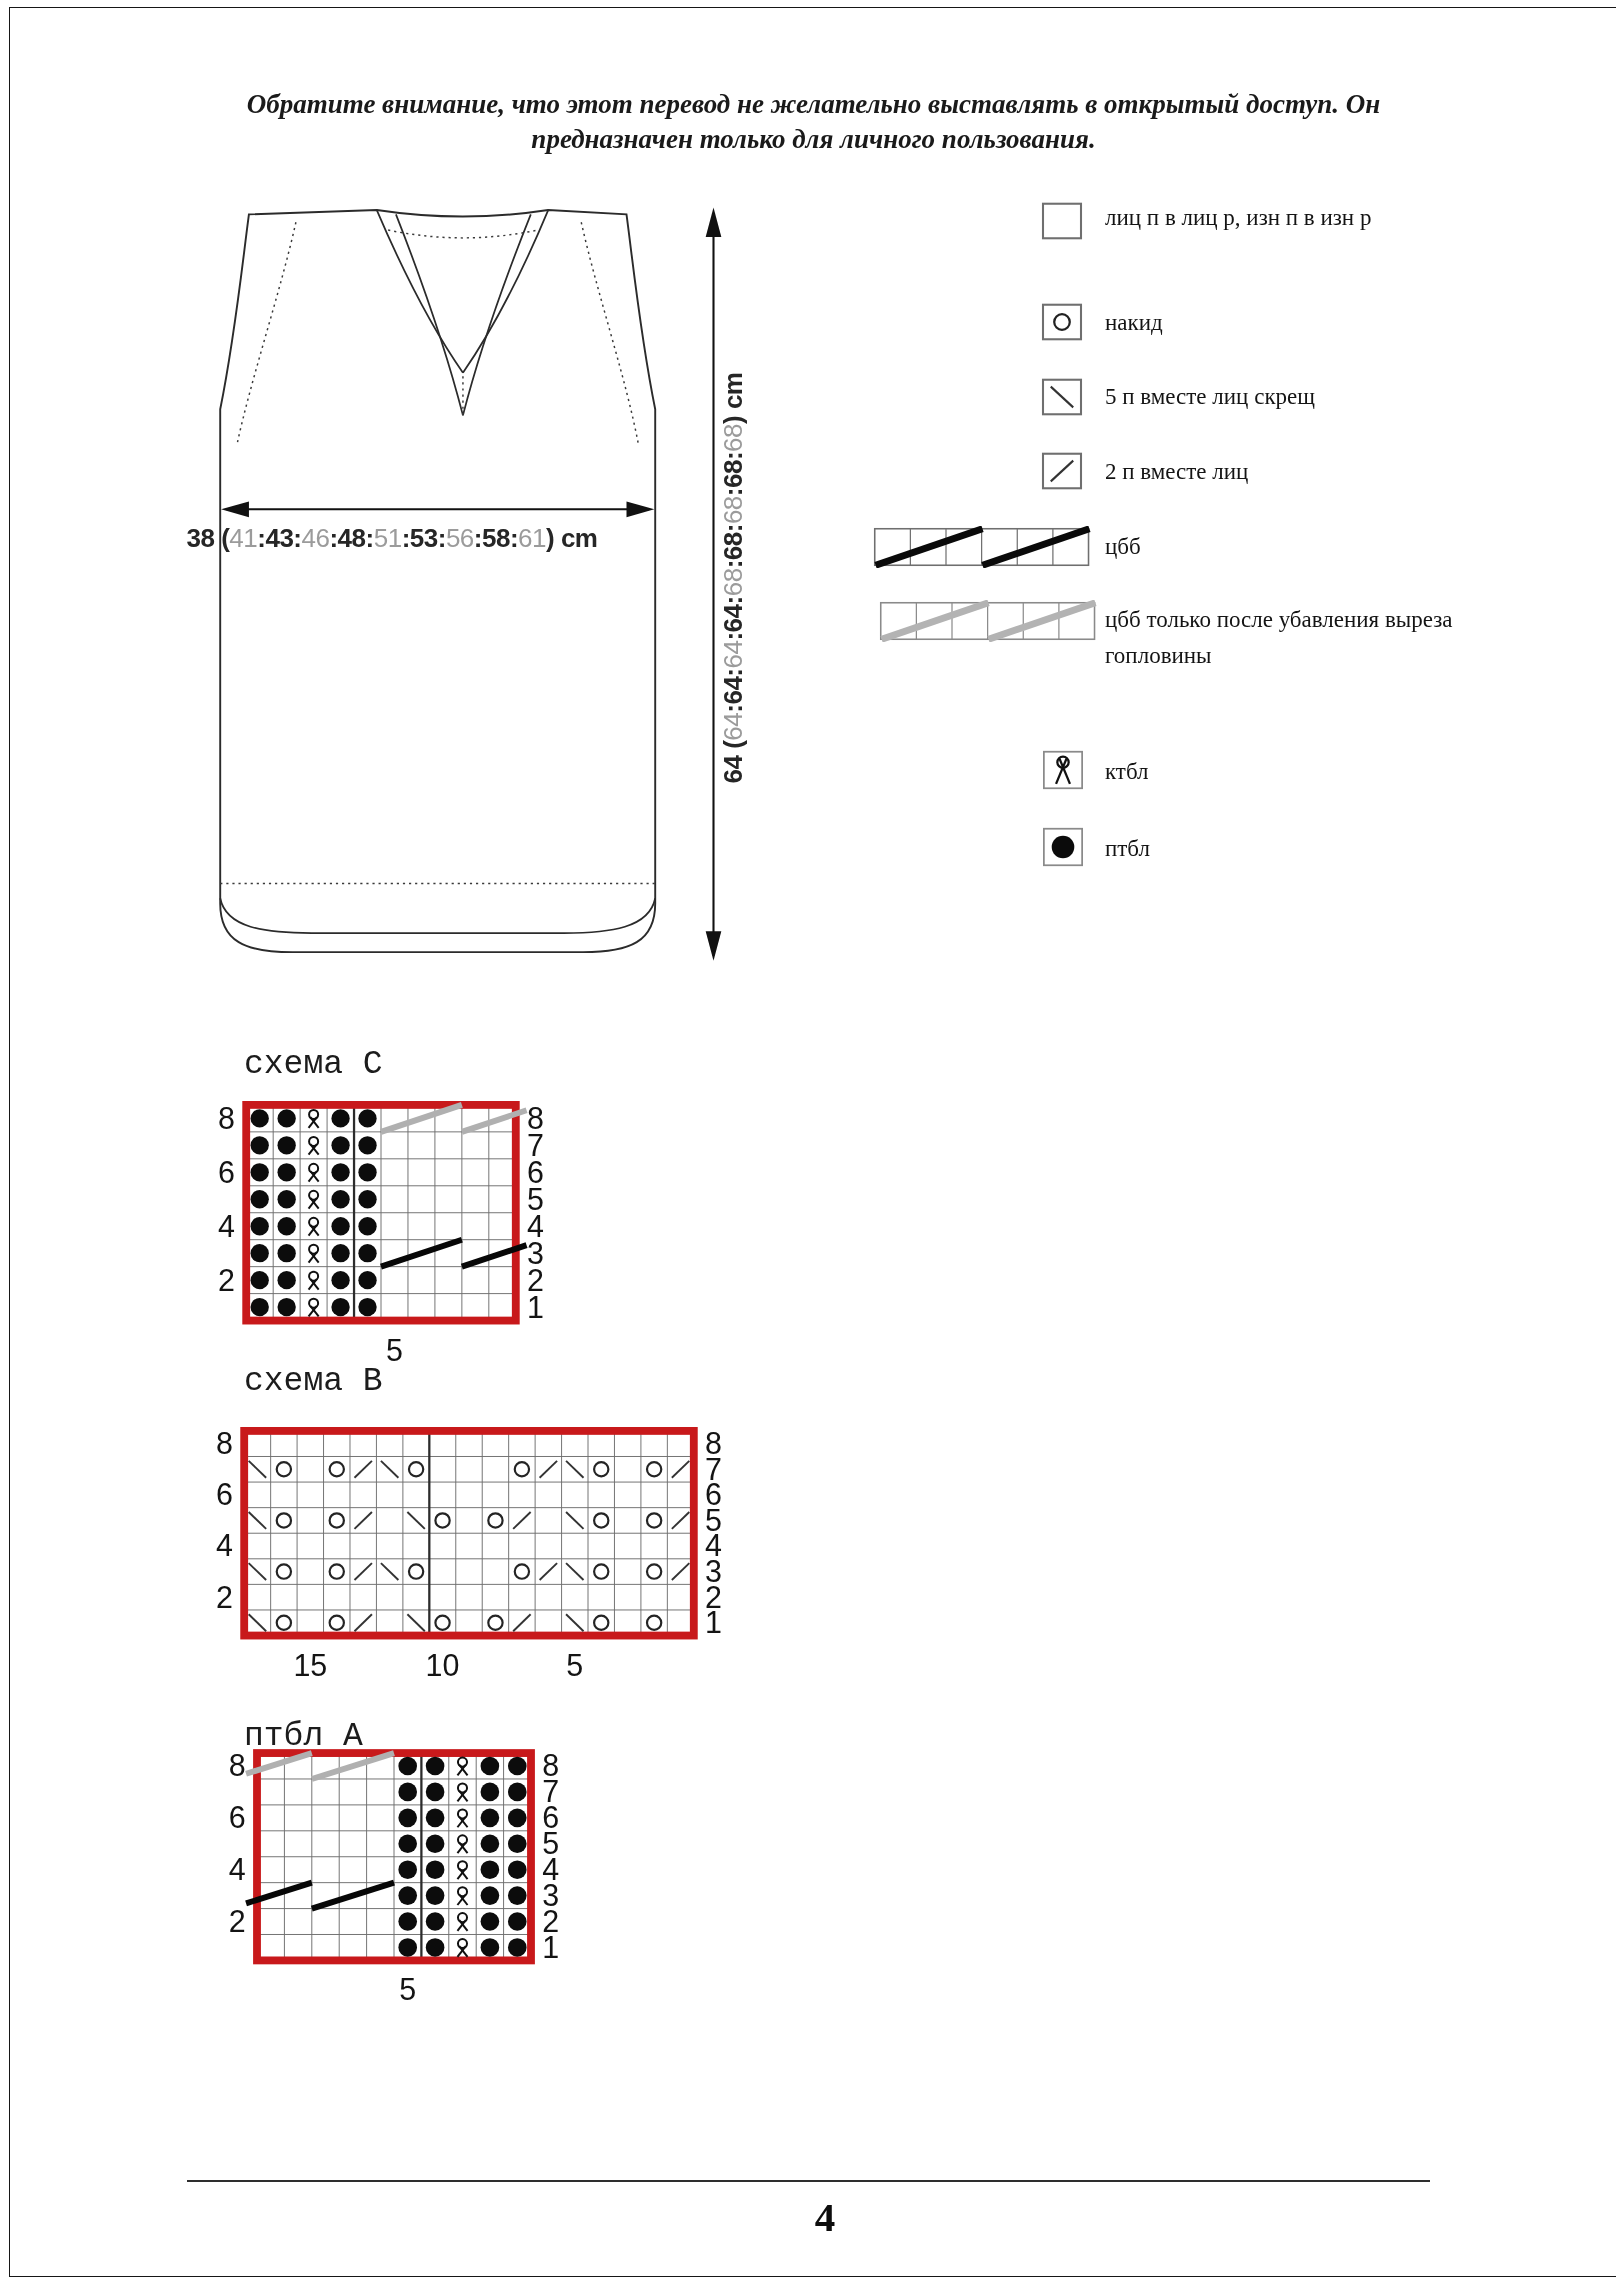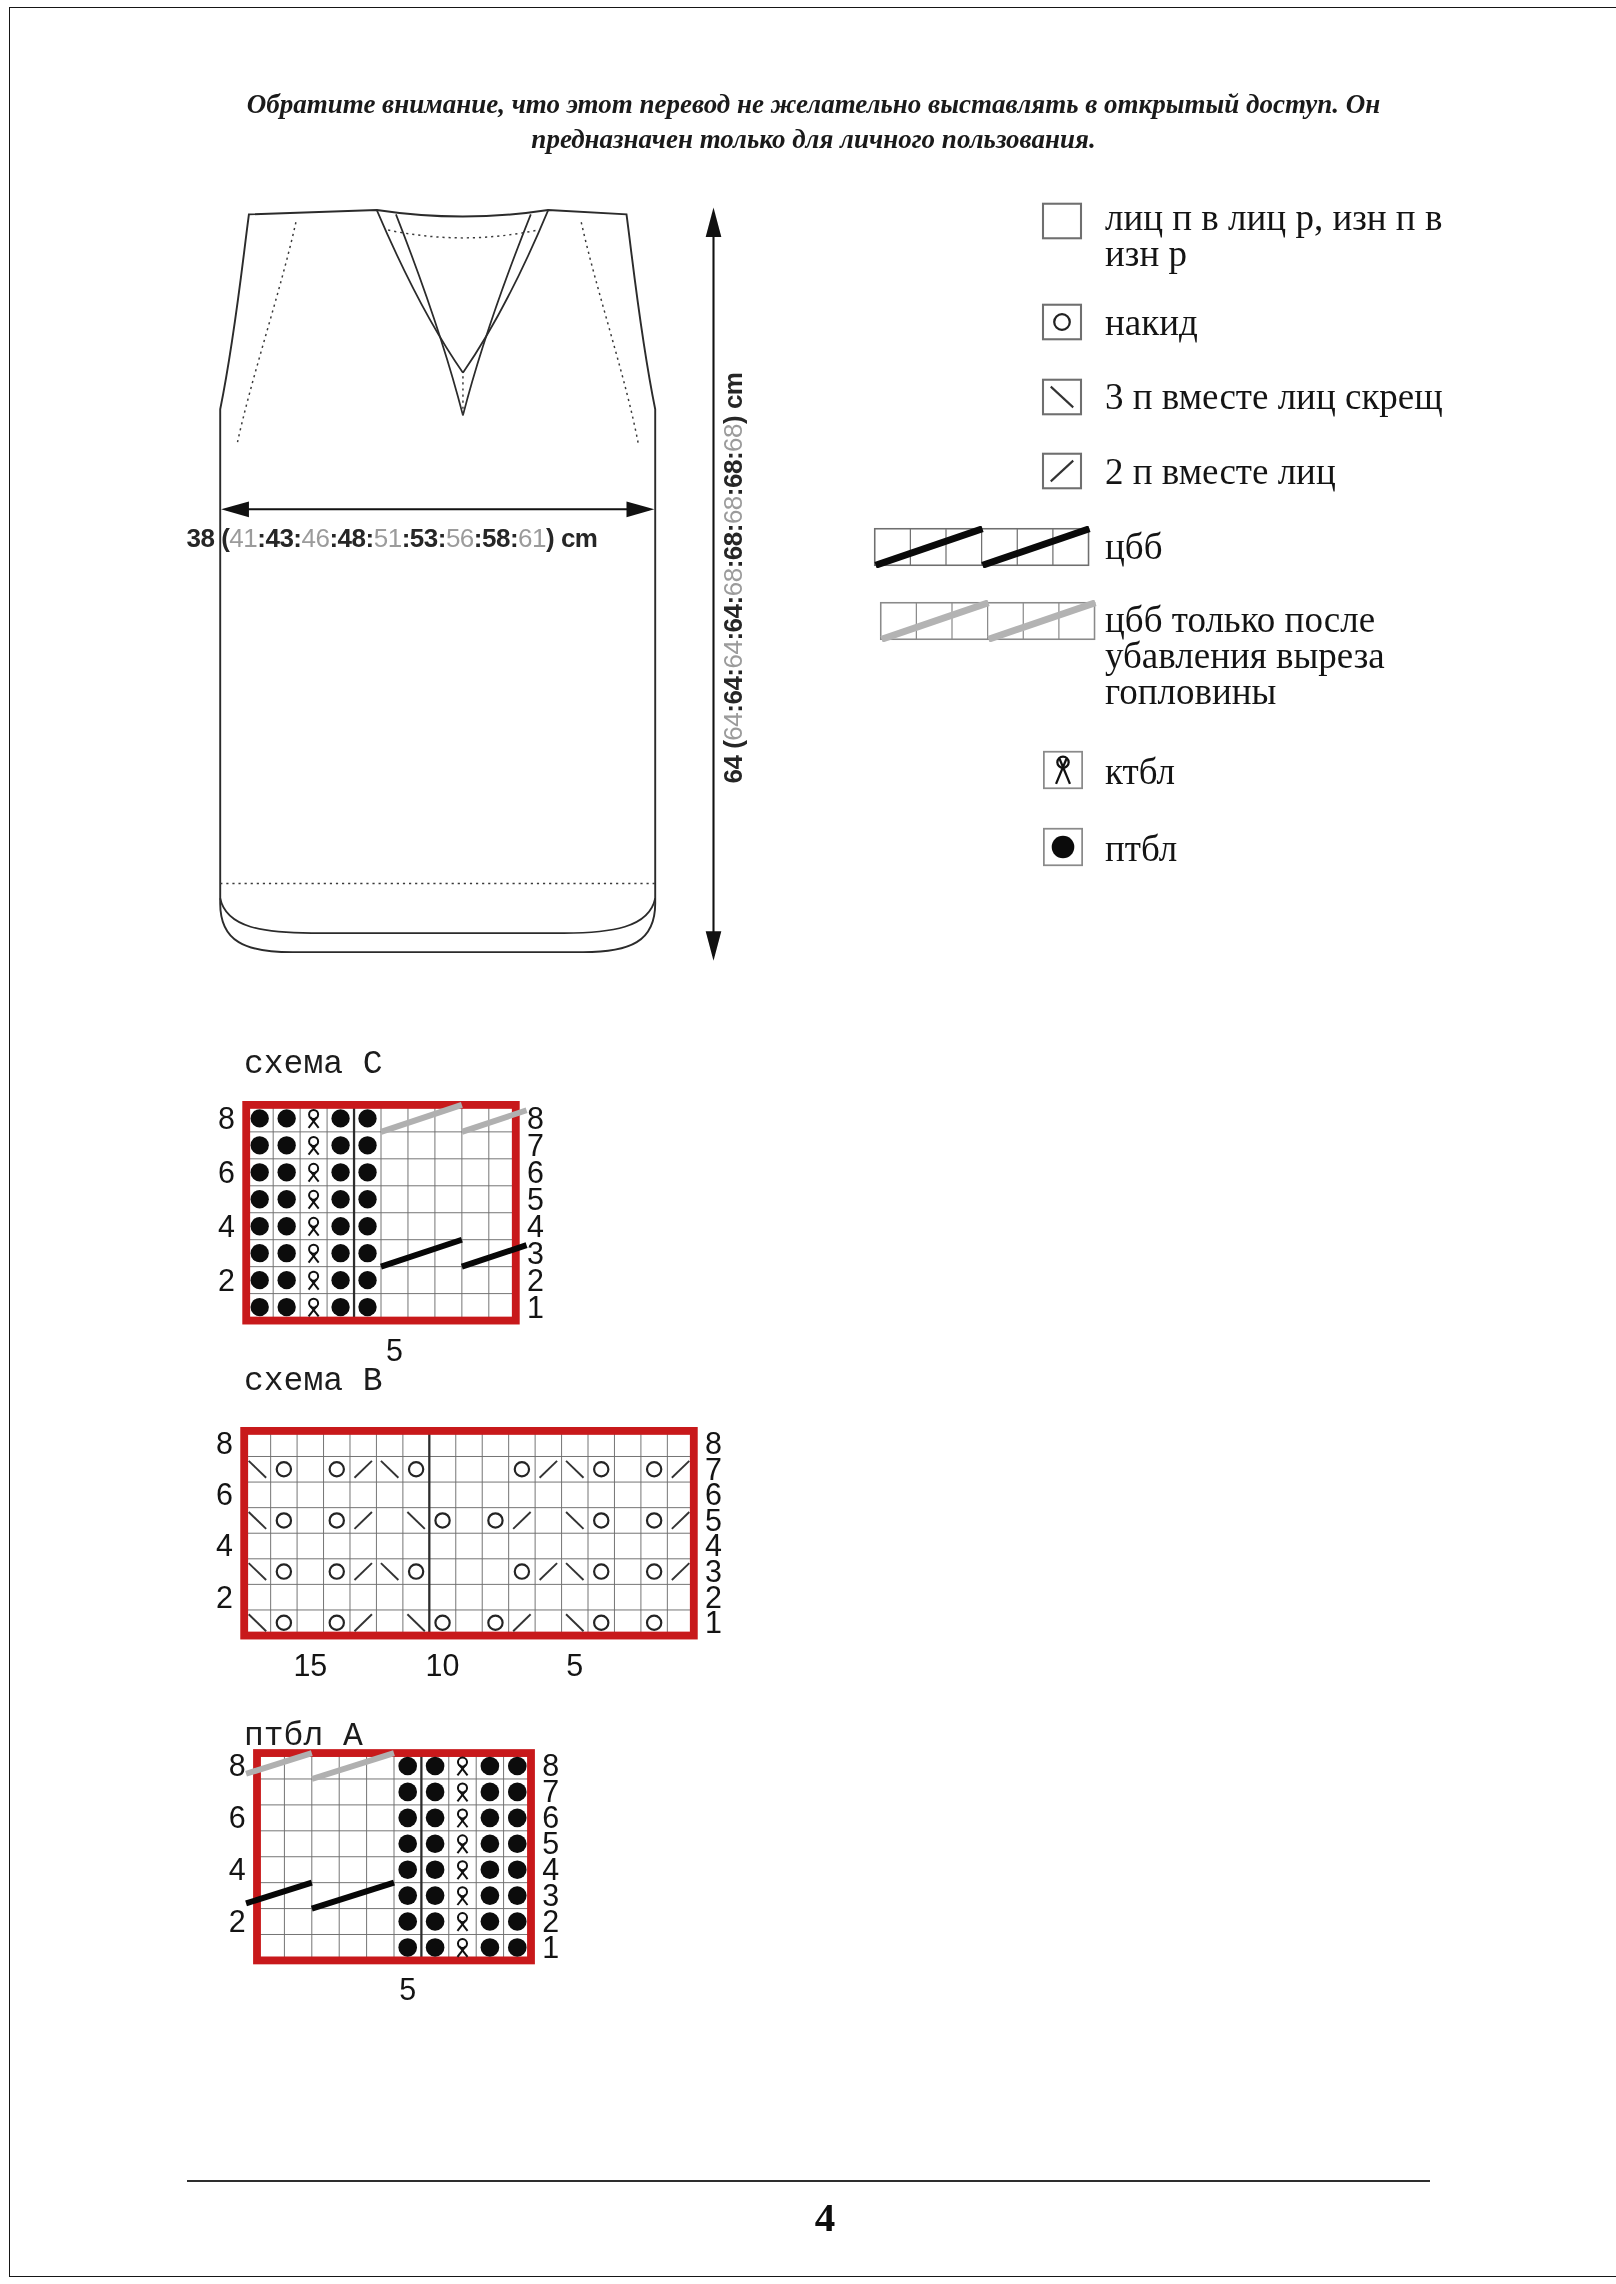--- a/index.html
+++ b/index.html
@@ -8,21 +8,21 @@
   .page-frame{position:absolute;left:8.7px;top:7px;right:8.7px;bottom:7px;border:1.7px solid #161616;pointer-events:none;}
   .header-note{position:absolute;top:87px;left:0;right:0;text-align:center;}
   .header-note div{max-width:1157px;margin:0 auto;font-style:italic;font-weight:700;font-size:27px;line-height:35px;}
   svg{position:absolute;display:block;}
   .meas{position:absolute;font-family:"Liberation Sans",sans-serif;font-size:26px;letter-spacing:-0.5px;white-space:nowrap;}
   .meas .tok-dark{font-weight:700;color:#262626;}
   .meas .tok-gray{font-weight:400;color:#9b9b9b;}
   .h-meas{left:392px;top:538px;transform:translate(-50%,-50%);}
   .v-meas{left:733px;top:578px;transform:translate(-50%,-50%) rotate(-90deg);}
   .legend-item{position:absolute;}
-  .legend-label{position:absolute;left:1105px;width:365px;font-size:37px;line-height:36px;color:#141414;}
+  .legend-label{position:absolute;left:1105px;width:365px;font-size:23px;line-height:36px;color:#141414;}
   .chart-title{position:absolute;left:244px;font-family:Liberation Mono, monospace;font-size:33px;color:#1c1c1c;}
   .chart-host{position:absolute;}
   .footer-rule{position:absolute;left:187px;top:2180px;width:1243px;height:1.7px;background:#2e2e2e;}
   .page-number{position:absolute;left:825px;top:2193px;transform:translateX(-50%);
                font-weight:700;font-size:41px;color:#0d0d0d;}
 </style>
 </head>
 <body>
 
 <div class="page">
@@ -81,21 +81,21 @@
         </svg>
     </div>
     <div class="legend-label" style="top:305px">накид</div>
 
     <div class="legend-item" style="left:1041px;top:378px">
       <svg style="position:static" width="42" height="38" viewBox="0 0 48 44">
           <rect x="2" y="2" width="44" height="40" fill="#fff" stroke="#6f6f6f" stroke-width="2.4"></rect>
           <line x1="11" y1="10" x2="37" y2="34" stroke="#333" stroke-width="2.4"></line>
         </svg>
     </div>
-    <div class="legend-label" style="top:379px">3 п вместе лиц скрещ</div>
+    <div class="legend-label" style="top:379px">5 п вместе лиц скрещ</div>
 
     <div class="legend-item" style="left:1041px;top:452px">
       <svg style="position:static" width="42" height="38" viewBox="0 0 48 44">
           <rect x="2" y="2" width="44" height="40" fill="#fff" stroke="#6f6f6f" stroke-width="2.4"></rect>
           <line x1="11" y1="34" x2="37" y2="10" stroke="#333" stroke-width="2.4"></line>
         </svg>
     </div>
     <div class="legend-label" style="top:454px">2 п вместе лиц</div>
 
     <div class="legend-item" style="left:873px;top:526px">

